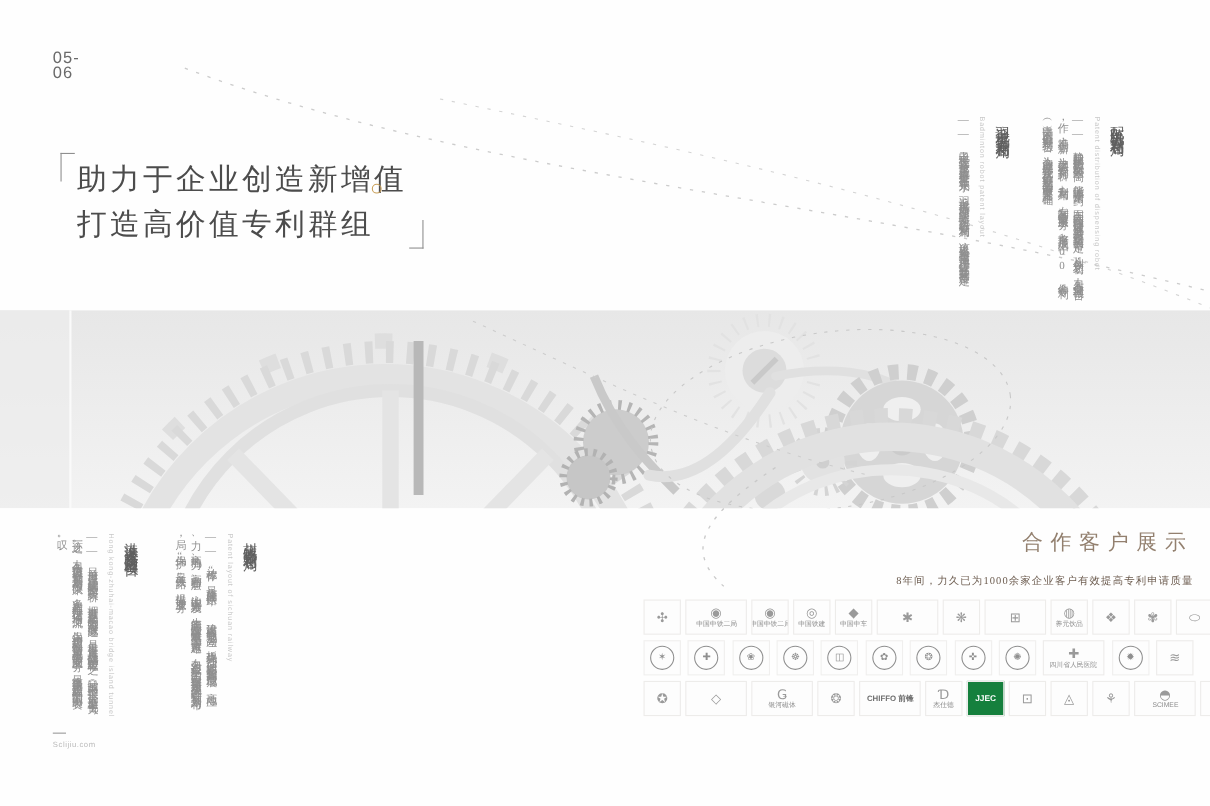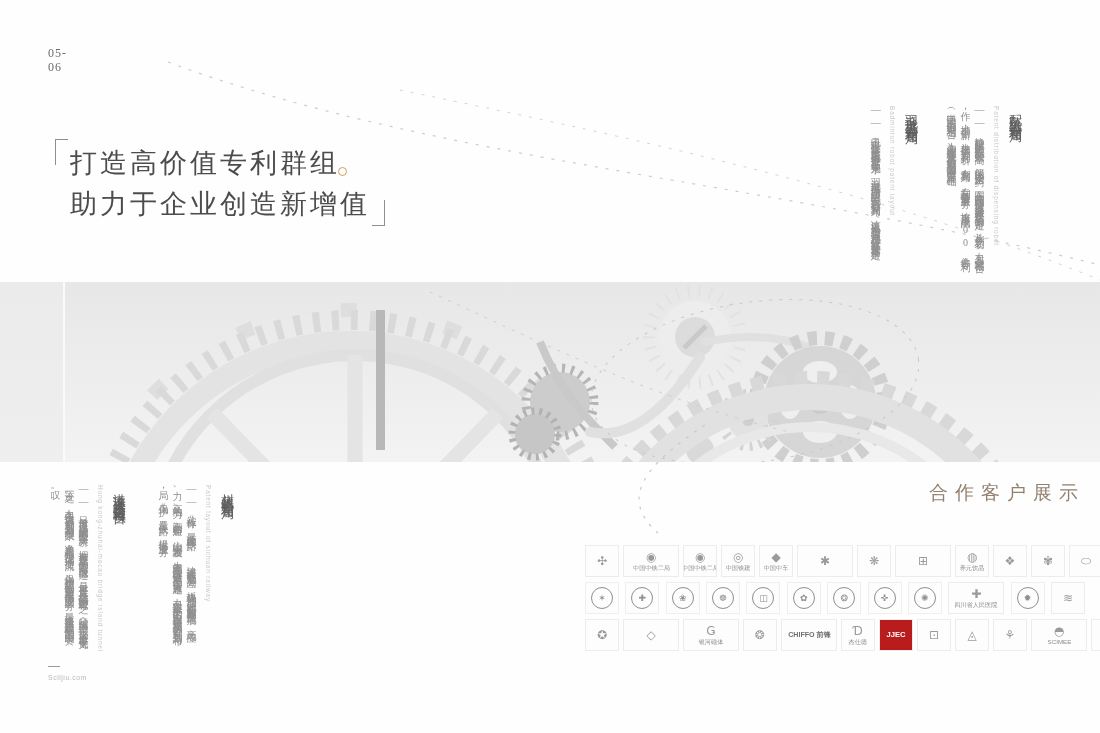--- a/index.html
+++ b/index.html
@@ -1,22 +1,22 @@
 <!DOCTYPE html>
 <html><head>
 <meta charset="utf-8">
 <style>
   html,body{margin:0;padding:0;background:#ffffff;}
   .page{position:relative;width:1100px;height:733px;background:#fefefe;overflow:hidden;
         font-family:"Liberation Serif","DejaVu Serif",serif;color:#555;}
   [data-interactable]{box-sizing:border-box;}
 
   
-  .pagenum{position:absolute;left:48px;top:46px;font-family:Liberation Serif, serif;
-           font-size:12px;line-height:14px;color:#6a6a6a;letter-spacing:1px;white-space:pre-line;}
+  .pagenum{position:absolute;left:48px;top:46px;font-family:Liberation Sans, sans-serif;
+           font-size:15px;line-height:14px;color:#6a6a6a;letter-spacing:1px;white-space:pre-line;}
 
   
   .title{position:absolute;left:70px;top:143px;font-size:27px;line-height:41px;
          color:#4c4c4c;letter-spacing:3px;font-weight:500;}
   .bracket{position:absolute;width:13px;height:26px;}
   .br-open{left:55px;top:139px;border-top:1.5px solid #8f8f8f;border-left:1.5px solid #8f8f8f;}
   .br-close{left:372px;top:200px;border-bottom:1.5px solid #8f8f8f;border-right:1.5px solid #8f8f8f;}
   .gold-dot{position:absolute;left:338px;top:167px;width:9px;height:9px;border-radius:50%;
             border:1px solid #c9a05a;}
 
@@ -42,21 +42,21 @@
              flex-direction:column;gap:5px;font-family:"Liberation Sans",sans-serif;}
   .logo-row{display:flex;justify-content:space-between;gap:4px;}
   .tile{height:32px;width:34px;background:#fdfdfd;border:1px solid #edecea;display:flex;
         flex-direction:column;align-items:center;justify-content:center;overflow:hidden;flex:none;}
   .tile.wide{width:56px;}
   .tile .glyph{font-size:12px;line-height:13px;color:#9a9a9a;font-family:"DejaVu Sans",sans-serif;}
   .tile .txt{font-size:6.5px;line-height:8px;color:#8d8d8d;white-space:nowrap;transform:scale(.95);}
   .tile.seal{border:1px solid #f0efee;}
   .tile.seal .glyph{width:22px;height:22px;border:1.2px solid #8f8f8f;border-radius:50%;
         display:flex;align-items:center;justify-content:center;font-size:9px;color:#8f8f8f;}
-  .tile.dark{background:#b91c1c;}
+  .tile.dark{background:#15803d;}
   .tile.dark .txt{color:#fff;font-weight:bold;font-size:8px;}
   .tile.strong .txt{font-weight:bold;font-size:7.5px;color:#6f6f6f;}
 
   
   .foot-dash{position:absolute;left:48px;top:666px;width:12px;border-top:1.2px solid #9a9a9a;}
   .foot-site{position:absolute;left:48px;top:674px;font-family:"Liberation Sans",sans-serif;
              font-size:7px;color:#b9b9b9;letter-spacing:.5px;}
 
   
   .band{position:absolute;left:0;top:282px;width:1100px;height:180px;z-index:0;}
@@ -144,22 +144,22 @@
     <path d="M 168 62 C 430 160, 760 180, 1100 265" fill="none" stroke="#cccccc" stroke-width="1.2" stroke-dasharray="3 8"></path>
     <path d="M 400 90 C 620 135, 880 190, 1100 280" fill="none" stroke="#d4d4d4" stroke-width="1" stroke-dasharray="3 8"></path>
     <path d="M 705 425 C 645 465, 618 498, 658 533" fill="none" stroke="#c9c9c9" stroke-width="1.2" stroke-dasharray="3 7"></path>
   </svg>
 
   <div class="pagenum above" data-interactable="false">05-
 06</div>
 
   <div class="bracket br-open above" data-interactable="false"></div>
   <div class="title above" data-interactable="false">
+    <div data-interactable="false">助力于企业创造新增值</div>
     <div data-interactable="false">打造高价值专利群组</div>
-    <div data-interactable="false">助力于企业创造新增值</div>
   </div>
   <div class="gold-dot above" data-interactable="false"></div>
   <div class="bracket br-close above" data-interactable="false"></div>
 
   <div class="vsec vsec-top above" data-interactable="false">
     <div class="vgroup" data-interactable="false">
       <div class="vhead h-b" data-interactable="false">配药机器人专利布局</div>
       <div class="ven" data-interactable="false">Patent distribution of dispensing robot</div>
       <div class="vbody" data-interactable="false">——静脉用配药机器人配药效率高，能保障安全用药，在国内高端医疗器械展会参展中获得省长的肯定。从创意之初，力久与企业精诚合作，携手创新，为其提供了专利分析+专利布局+专利运营全链条服务，培育形成由100余件专利（申请）的高价值专利组合，为企业的成果转化及高价值专利组合的演变奠定了基础。</div>
     </div>
@@ -177,20 +177,21 @@
       <div class="vbody" data-interactable="false">——被称作“最难建的铁路”，建设者面临地形高差、板块强烈活动（地质断裂和高烈度地震）、高地应力、高地热力、高密卵石层、山地灾害频发、生态脆弱以及隧道供氧不易等诸大难题，力久对该工程产生的自主创新技术和成果进行专利策划与布局，为保护“最美铁路”提供专业服务。</div>
     </div>
     <div class="vgroup" data-interactable="false">
       <div class="vhead h-c" data-interactable="false">港珠澳大桥岛隧工程项目</div>
       <div class="ven" data-interactable="false">Hong kong-zhuhai-macao bridge island tunnel</div>
       <div class="vbody" data-interactable="false">——目前世界上已建成的最长跨海大桥，拥有世界上最长的沉管海底隧道，是世界上最具挑战性的超级工程之一，被英国《卫报》誉为『新世界七大奇迹之一』。力久负责该项目专利策划与布局以来，多次与工程师进行沟通交流，为保护超级工程的创新成果提供专业的服务，最终赢得了超级工程师们的由衷赞叹。</div>
     </div>
   </div>
 
   <div class="clients-head above" data-interactable="false">合作客户展示</div>
+  <div class="clients-sub above" data-interactable="false">8年间，力久已为1000余家企业客户有效提高专利申请质量</div>
   <div class="logo-grid above" id="logoGrid" data-interactable="false">
       <div class="logo-row" data-interactable="false">
         <div class="tile" data-interactable="false">
           <span class="glyph" data-interactable="false">✣</span>
         </div>
         <div class="tile wide" data-interactable="false">
           <span class="glyph" data-interactable="false">◉</span>
           <span class="txt" data-interactable="false">中国中铁二局</span>
         </div>
         <div class="tile" data-interactable="false">

